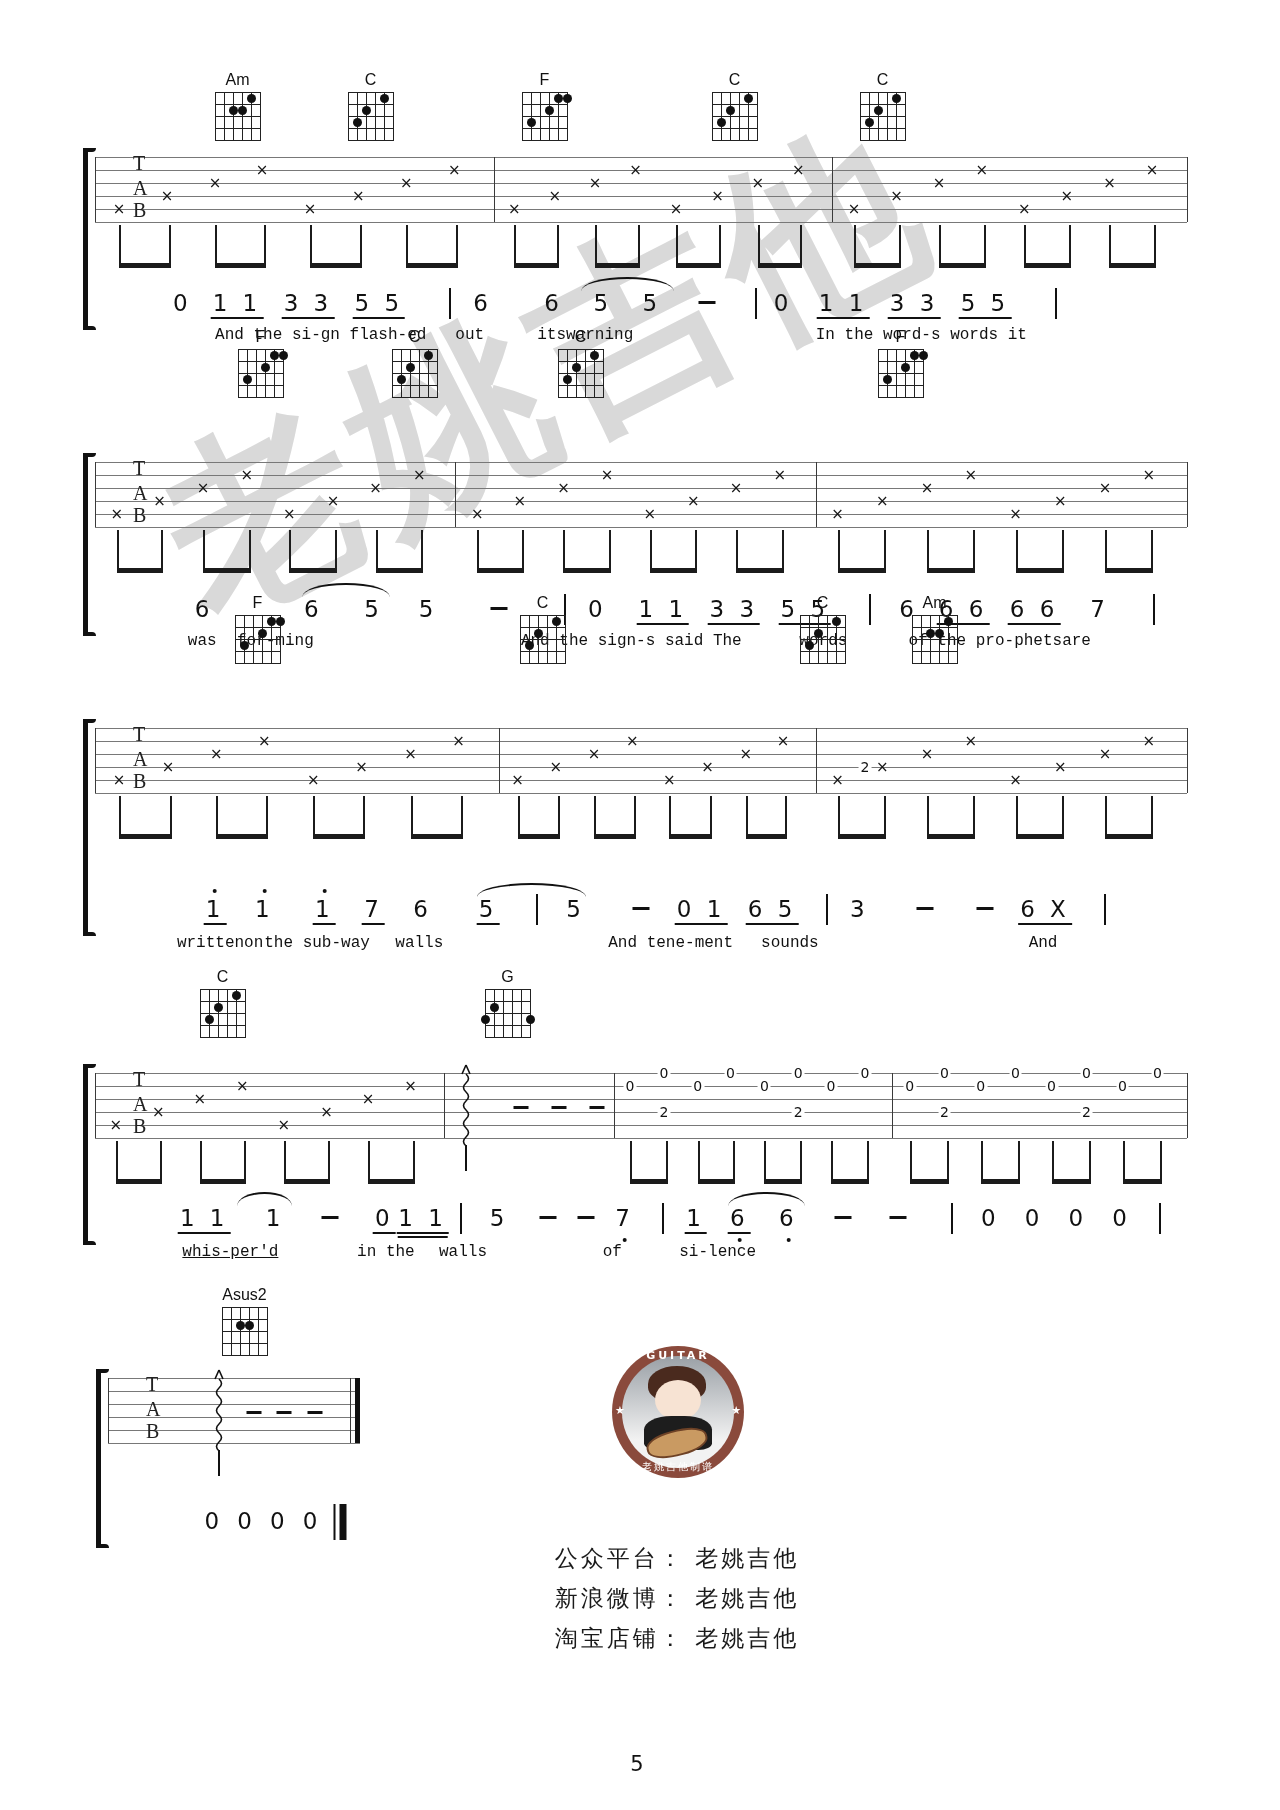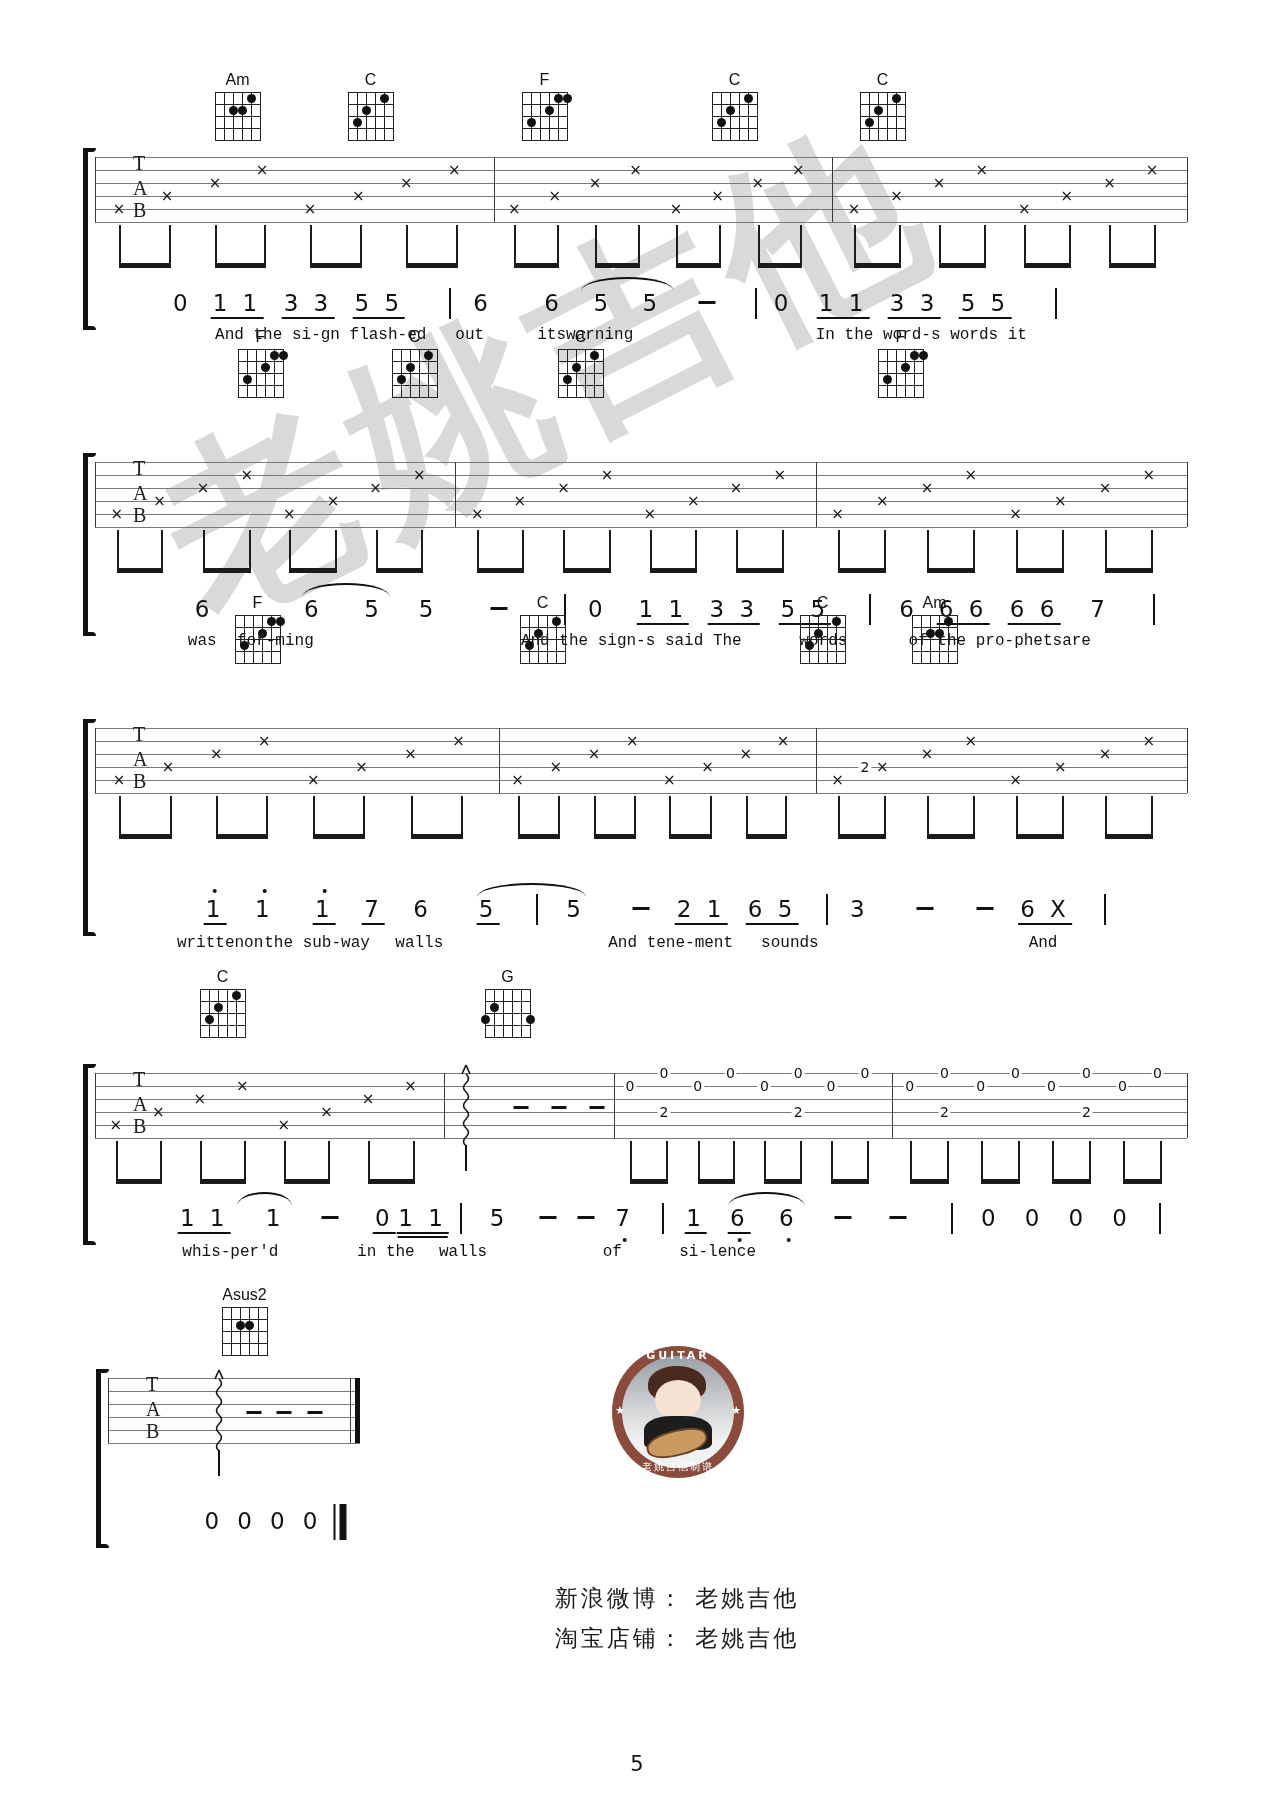--- a/index.html
+++ b/index.html
@@ -417,21 +417,21 @@
         <div class="numrow" style="left: 95px; top: 896px; width: 1092px;">
           <div class="tk u1" style="left: 11%;">1<div class="dA"></div></div>
           <div class="tk" style="left: 15.5%;">1<div class="dA"></div></div>
           <div class="tk u1" style="left: 21%;">1<div class="dA"></div></div>
           <div class="tk u1" style="left: 25.5%;">7</div>
           <div class="tk" style="left: 30%;">6</div>
           <div class="tk u1" style="left: 36%;">5</div>
           <div class="tkbar" style="left: 40.5%;"></div>
           <div class="tk" style="left: 44%;">5</div>
           <div class="tkdash" style="left: 50%;"></div>
-          <div class="tk u1" style="left: 55.5%;">2 1</div>
+          <div class="tk u1" style="left: 55.5%;">0 1</div>
           <div class="tk u1" style="left: 62%;">6 5</div>
           <div class="tkbar" style="left: 67%;"></div>
           <div class="tk" style="left: 70%;">3</div>
           <div class="tkdash" style="left: 76%;"></div>
           <div class="tkdash" style="left: 81.5%;"></div>
           <div class="tk u1" style="left: 87%;">6 X</div>
           <div class="tkbar" style="left: 92.5%;"></div>
           <div class="tie" style="left: 35%; width: 10%;"></div>
         </div>
         <div class="lyrow" style="left: 95px; top: 934px; width: 1092px;">
@@ -545,21 +545,21 @@
           <div class="tkbar" style="left: 78.5%;"></div>
           <div class="tk" style="left: 82%;">0</div>
           <div class="tk" style="left: 86%;">0</div>
           <div class="tk" style="left: 90%;">0</div>
           <div class="tk" style="left: 94%;">0</div>
           <div class="tkbar" style="left: 97.5%;"></div>
           <div class="tie" style="left: 13%; width: 5%;"></div>
           <div class="tie" style="left: 58%; width: 7%;"></div>
         </div>
         <div class="lyrow" style="left: 95px; top: 1243px; width: 1092px;">
-          <div class="ly" style="left: 8%;">whis-per'd</div>
+          <div class="ly" style="left: 8%; text-decoration: underline;">whis-per'd</div>
           <div class="ly" style="left: 24%;">in the</div>
           <div class="ly" style="left: 31.5%;">walls</div>
           <div class="ly" style="left: 46.5%;">of</div>
           <div class="ly" style="left: 53.5%;">si-lence</div>
         </div>
       </div>
       <div style="position: absolute; left: 0px; top: 0px; width: 100%; height: 0px; z-index: 1;">
         <div class="chord" style="left: 222px; top: 1307px;">
           <div class="clabel">Asus2</div>
           <div class="cbox">
@@ -606,17 +606,18 @@
       <div class="face"></div>
       <div class="shirt"></div>
       <div class="guitar"></div>
     </div>
     <div class="ttop">GUITAR</div>
     <div class="star starL">★</div>
     <div class="star starR">★</div>
     <div class="tbot">老姚吉他制谱</div>
   </div>
 
+  <div id="f-l0" class="f-line">公众平台： 老姚吉他</div>
   <div id="f-l2" class="f-line">淘宝店铺： 老姚吉他</div>
   <div id="f-l1" class="f-line">新浪微博： 老姚吉他</div>
 
   <div id="pagenum">5</div>
 </div>
 
 </body></html>

